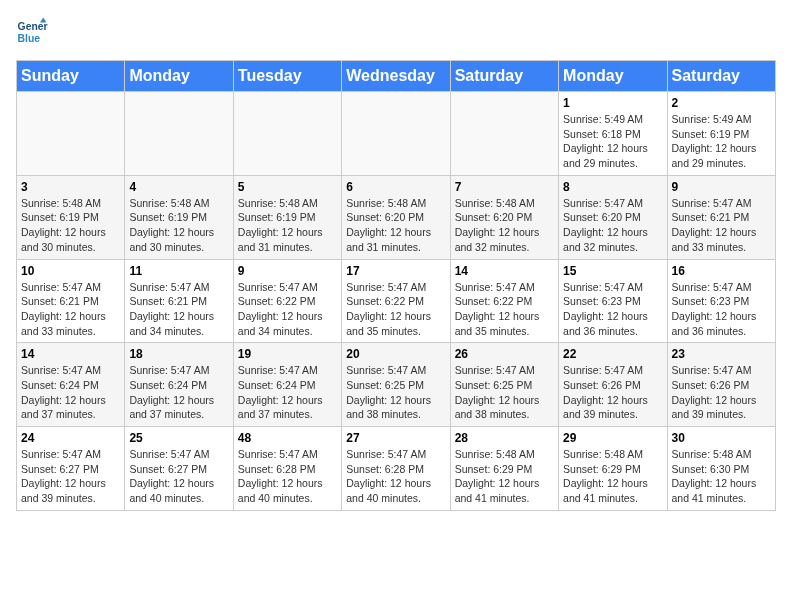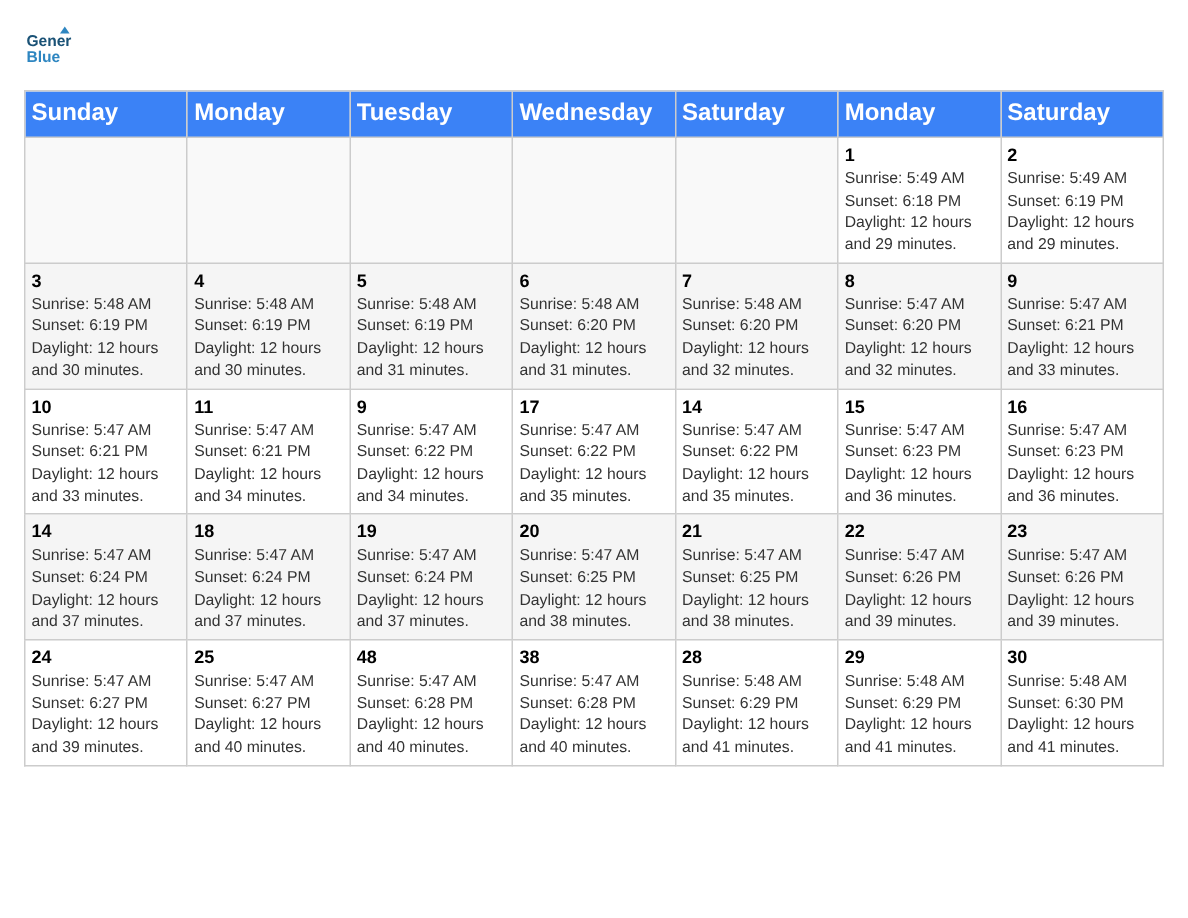--- a/index.html
+++ b/index.html
@@ -232,21 +232,21 @@
 Sunset: 6:24 PM
 Daylight: 12 hours and 37 minutes.</div>
         </td>
         <td>
           <span class="day-num">20</span>
           <div class="day-info" style="white-space: pre-line;">Sunrise: 5:47 AM
 Sunset: 6:25 PM
 Daylight: 12 hours and 38 minutes.</div>
         </td>
         <td>
-          <span class="day-num">21</span>
+          <span class="day-num">26</span>
           <div class="day-info" style="white-space: pre-line;">Sunrise: 5:47 AM
 Sunset: 6:25 PM
 Daylight: 12 hours and 38 minutes.</div>
         </td>
         <td>
           <span class="day-num">22</span>
           <div class="day-info" style="white-space: pre-line;">Sunrise: 5:47 AM
 Sunset: 6:26 PM
 Daylight: 12 hours and 39 minutes.</div>
         </td>
@@ -270,21 +270,21 @@
 Sunset: 6:27 PM
 Daylight: 12 hours and 40 minutes.</div>
         </td>
         <td>
           <span class="day-num">48</span>
           <div class="day-info" style="white-space: pre-line;">Sunrise: 5:47 AM
 Sunset: 6:28 PM
 Daylight: 12 hours and 40 minutes.</div>
         </td>
         <td>
-          <span class="day-num">38</span>
+          <span class="day-num">27</span>
           <div class="day-info" style="white-space: pre-line;">Sunrise: 5:47 AM
 Sunset: 6:28 PM
 Daylight: 12 hours and 40 minutes.</div>
         </td>
         <td>
           <span class="day-num">28</span>
           <div class="day-info" style="white-space: pre-line;">Sunrise: 5:48 AM
 Sunset: 6:29 PM
 Daylight: 12 hours and 41 minutes.</div>
         </td>

